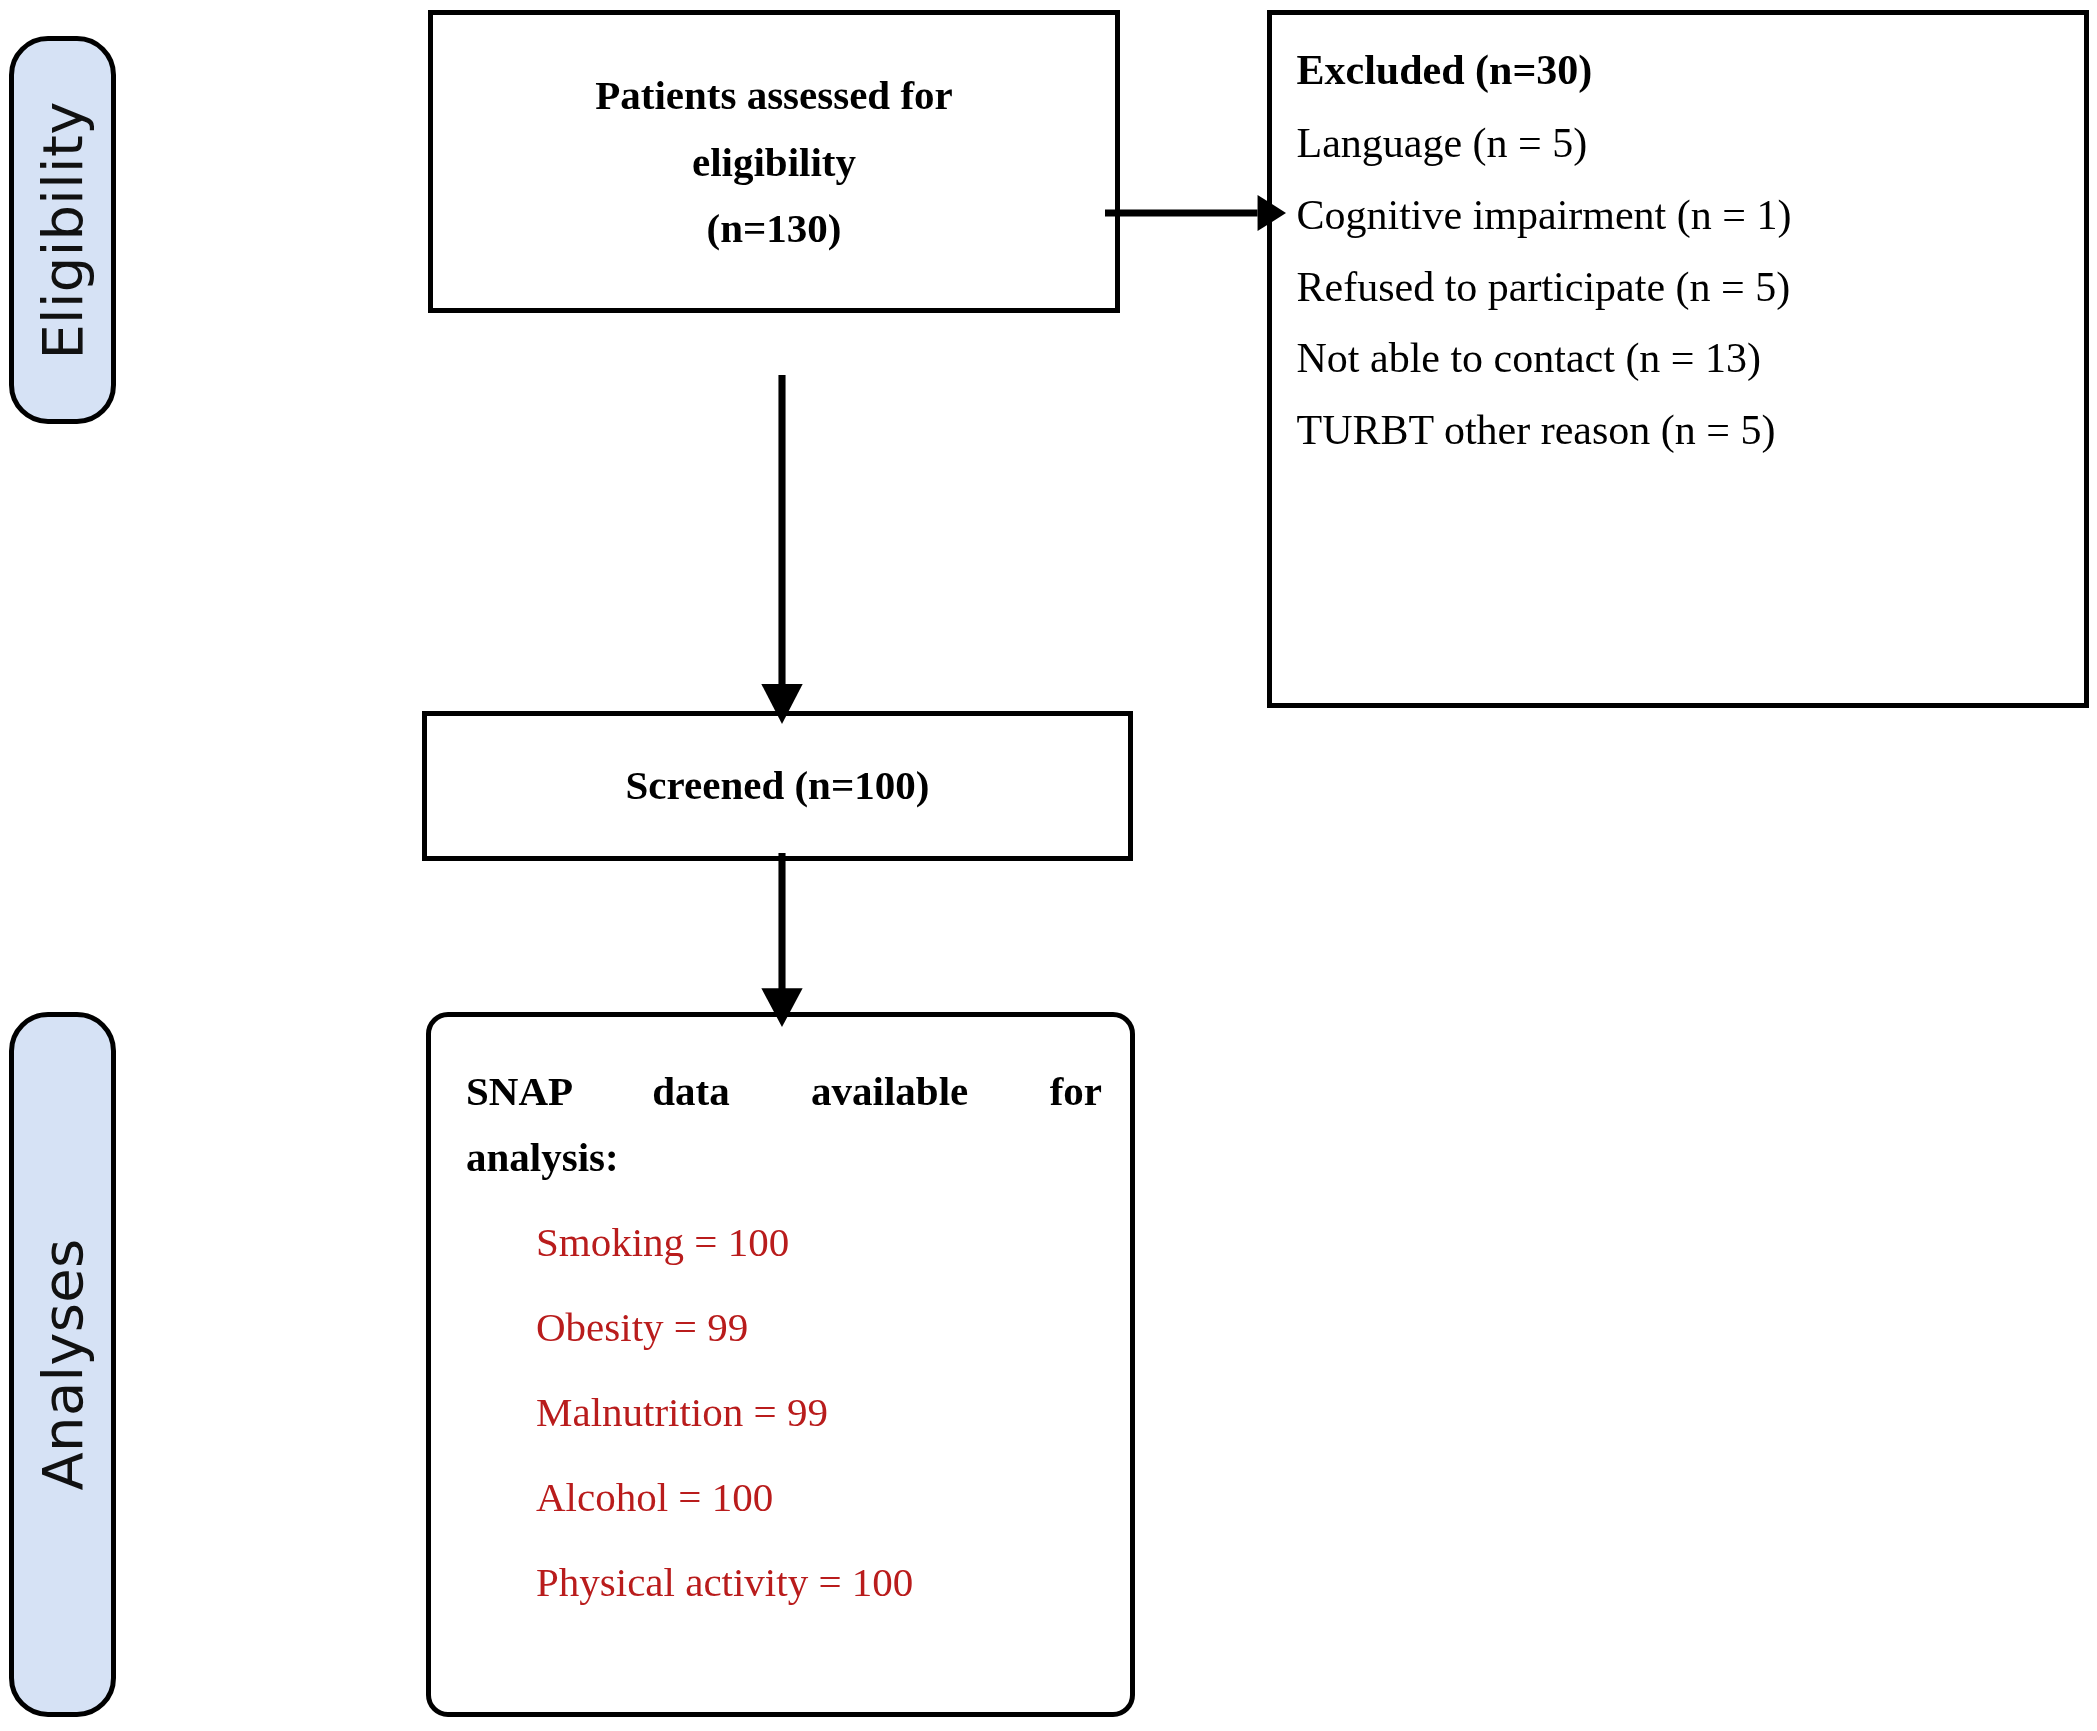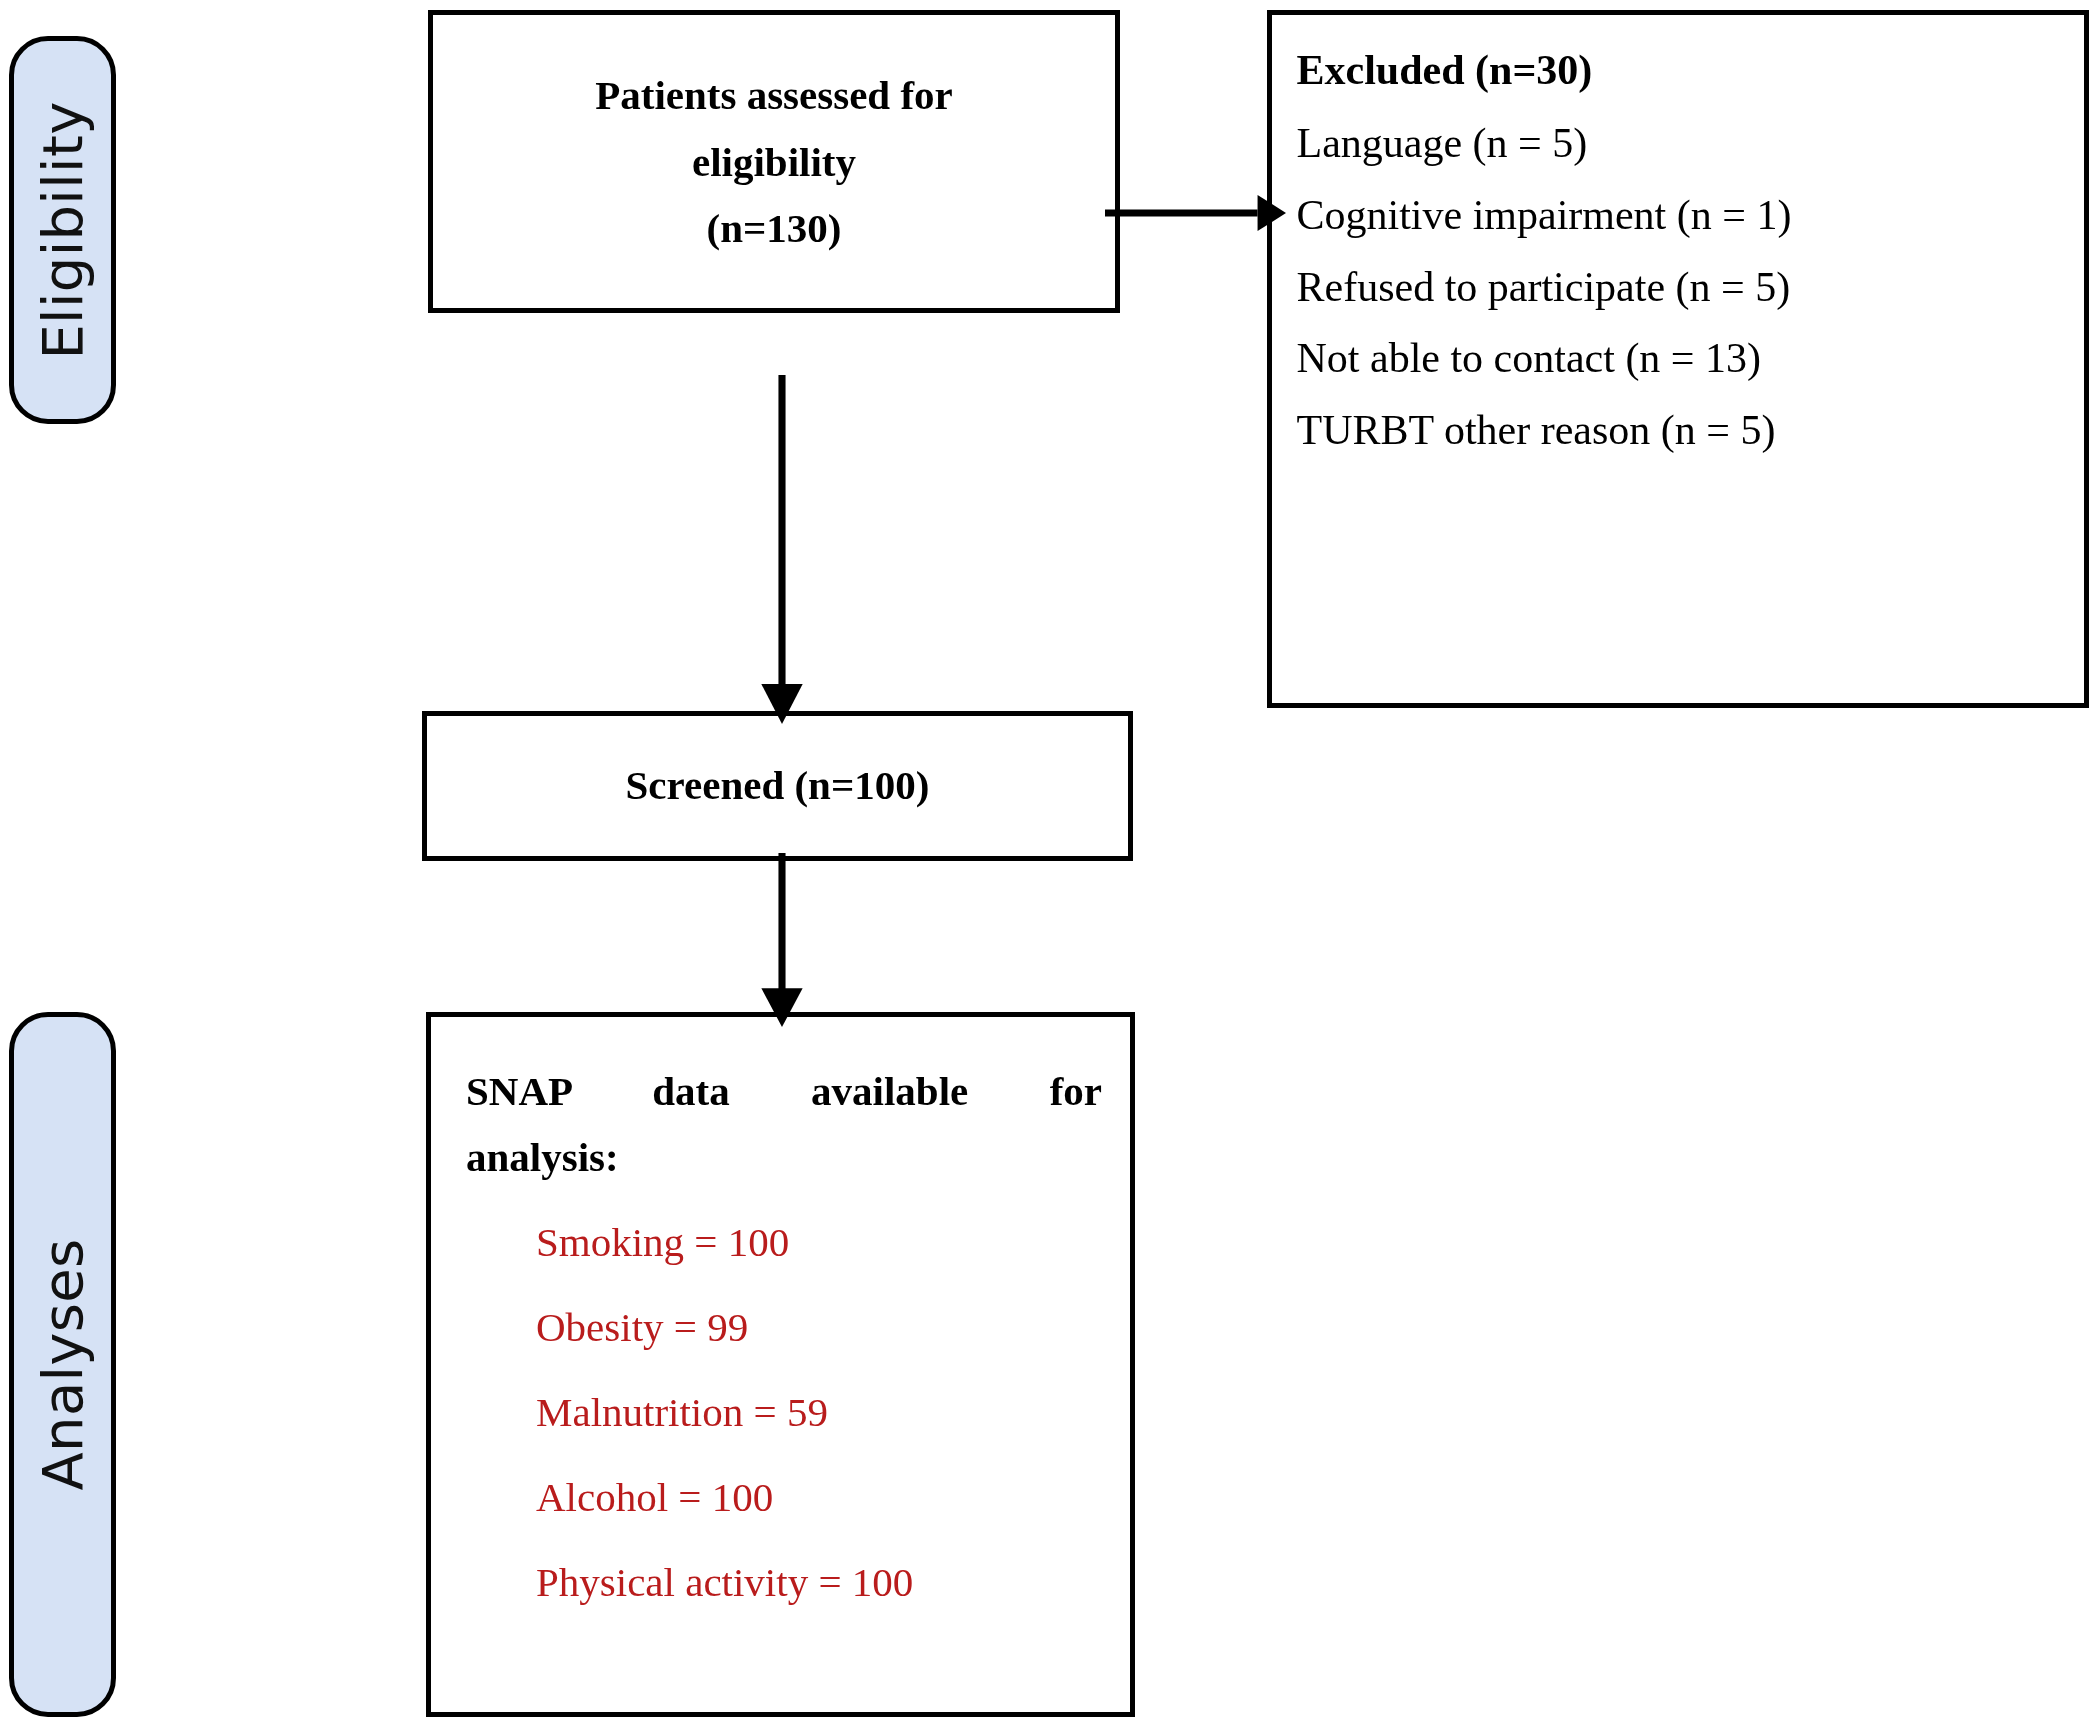--- a/index.html
+++ b/index.html
@@ -56,20 +56,21 @@
     left: 1267px; top: 10.3px; width: 822px; height: 698px;
     padding: 30px 18px 13px 24.5px;
   }
   #box-screened {
     left: 422px; top: 711px; width: 711px; height: 150px;
     display: flex; align-items: center; justify-content: center;
   }
   #box-snap {
     left: 426px; top: 1012px; width: 709px; height: 705px;
     padding: 41px 28px 13px 35px;
+    border-radius: 22px;
   }
 
   
   .box-title-bold {
     font-size: 41px;
     font-weight: bold;
     color: #000000;
     line-height: 1.62;
     text-align: center;
     margin: 0;
@@ -174,21 +175,21 @@
   </div>
 
   <div id="box-snap" class="flow-box">
     <p class="snap-heading">
       <span class="line">SNAP  data  available  for</span>
       <span class="line last">analysis:</span>
     </p>
     <ul class="snap-list">
       <li>Smoking = 100</li>
       <li>Obesity = 99</li>
-      <li>Malnutrition = 59</li>
+      <li>Malnutrition = 99</li>
       <li>Alcohol = 100</li>
       <li>Physical activity = 100</li>
     </ul>
   </div>
 
   <svg id="arrow-assessed-to-excluded" class="connector" viewBox="0 0 280 80" width="181" height="52">
     <line x1="0" y1="40" x2="236" y2="40" stroke="#000000" stroke-width="11"></line>
     <polygon points="236,12 280,40 236,68" fill="#000000"></polygon>
   </svg>
 

